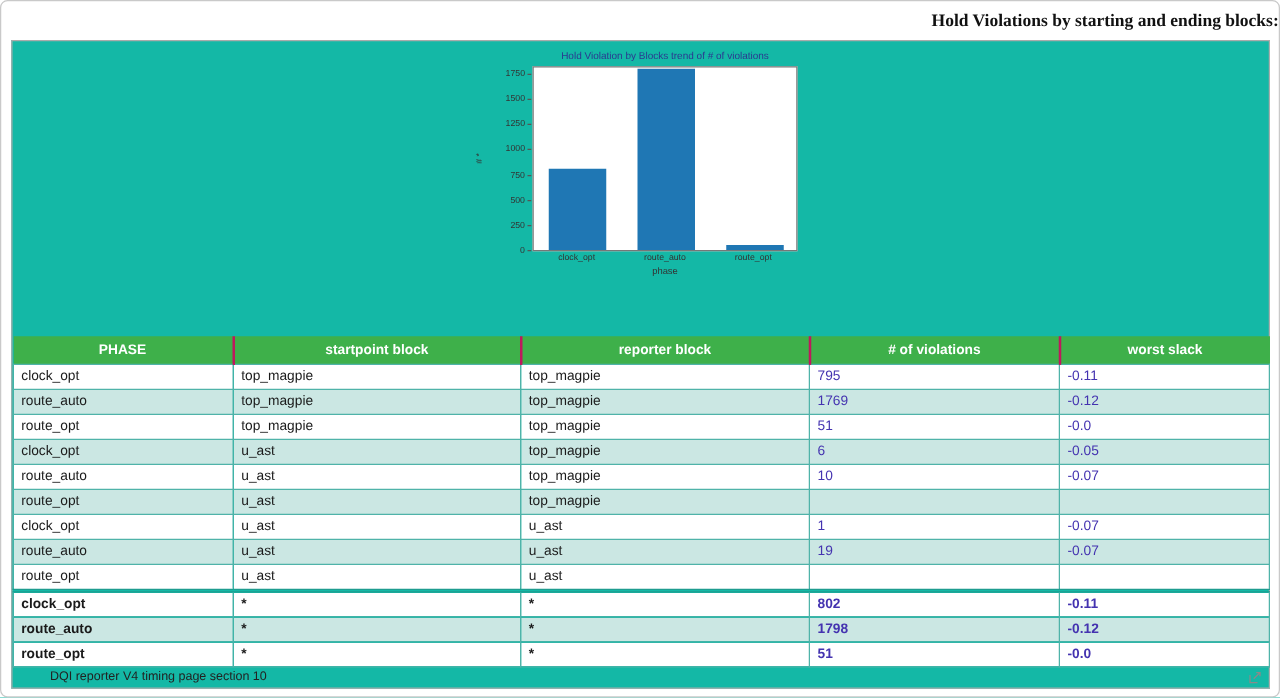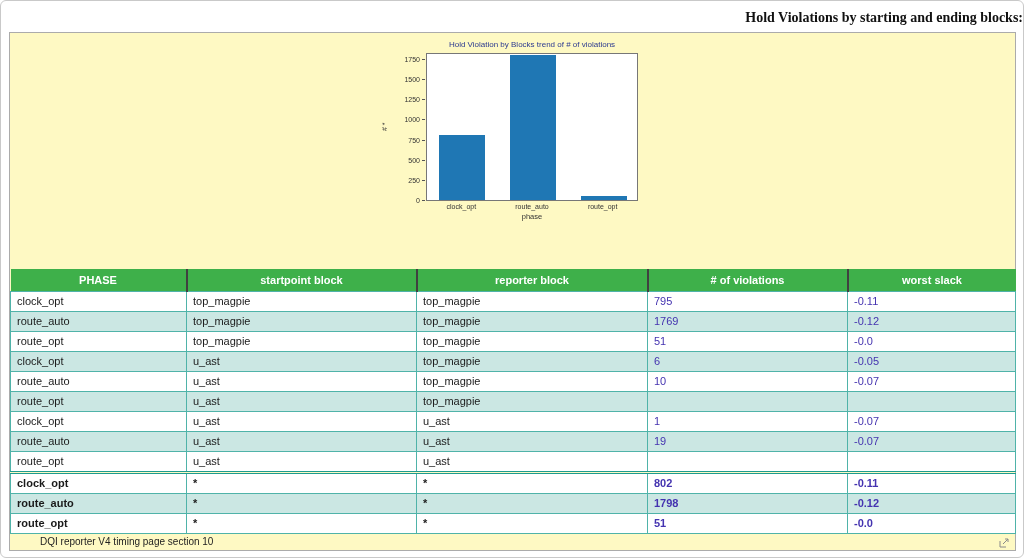--- a/index.html
+++ b/index.html
@@ -22,21 +22,21 @@
   }
   .page-title{
     font-family:"Liberation Serif",serif;
     font-size:14px;font-weight:bold;color:#111;
     margin:9px 0 0 14px;
     text-align:right;
   }
   .panel{
     position:absolute;left:8px;top:31px;
     width:1007px;height:519px;
-    border:1px solid #ababab;background:#fef9c3;
+    border:1px solid #ababab;background:#14b8a6;
   }
   
   .chart{position:absolute;left:368px;top:7px;width:270px;}
   .chart-title{margin-left:48px;width:212px;text-align:center;font-size:8px;color:var(--chart-title);white-space:nowrap;}
   .plot-row{display:flex;margin-top:4px;}
   .ylabel{
     width:12px;height:148px;display:flex;align-items:center;justify-content:center;
     writing-mode:vertical-rl;transform:rotate(180deg);
     font-size:7px;color:#333;
   }
@@ -50,21 +50,21 @@
   .xlabel{margin-left:48px;width:212px;text-align:center;font-size:7.5px;color:#333;margin-top:2px;}
   
   table.report{
     position:absolute;left:0;top:236px;width:1005px;
     border-collapse:collapse;table-layout:fixed;
     font-size:11px;color:#1a1a1a;
   }
   table.report th{
     background:var(--green);color:#fff;font-weight:bold;
     font-size:11px;padding:5px 4px;text-align:center;
-    border-left:2px solid #404040;white-space:nowrap;
+    border-left:2px solid #be185d;white-space:nowrap;
   }
   table.report th:first-child{border-left:none;}
   table.report td{
     border:1px solid var(--teal-border);
     padding:3px 6px;height:20px;line-height:13px;
     white-space:nowrap;overflow:hidden;background:#fff;
   }
   #body-rows tr:nth-child(even) td,
   #summary-rows tr:nth-child(even) td{background:var(--teal-row);}
   #summary-rows td{font-weight:bold;}

